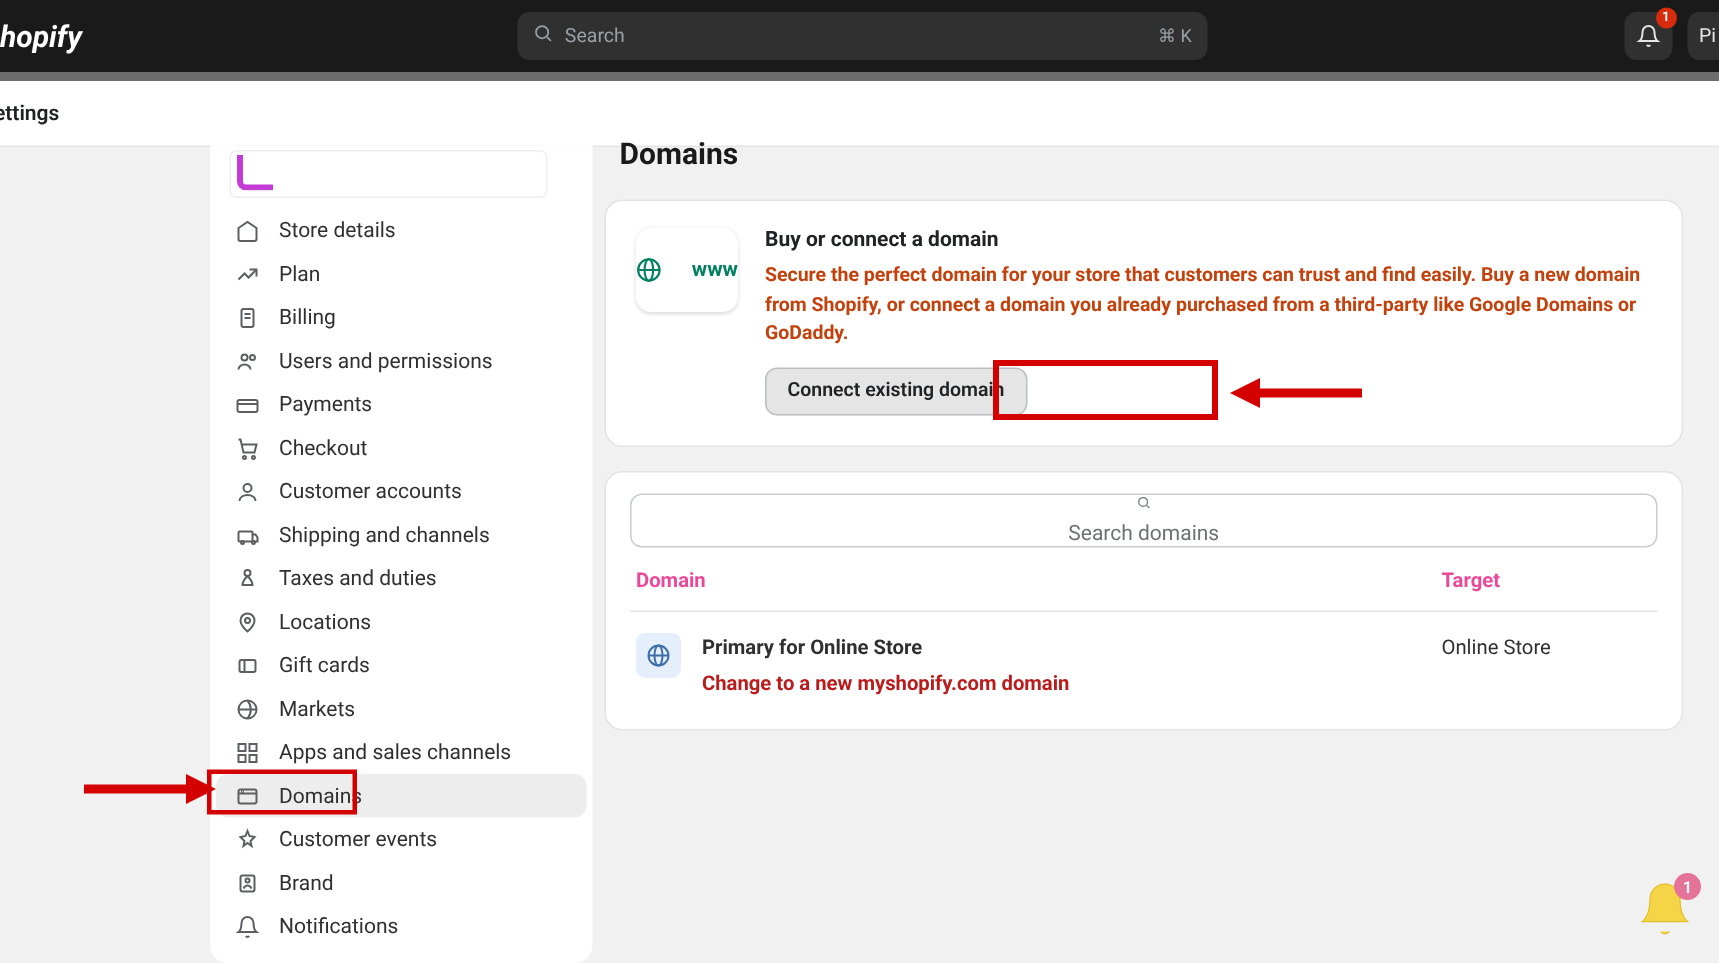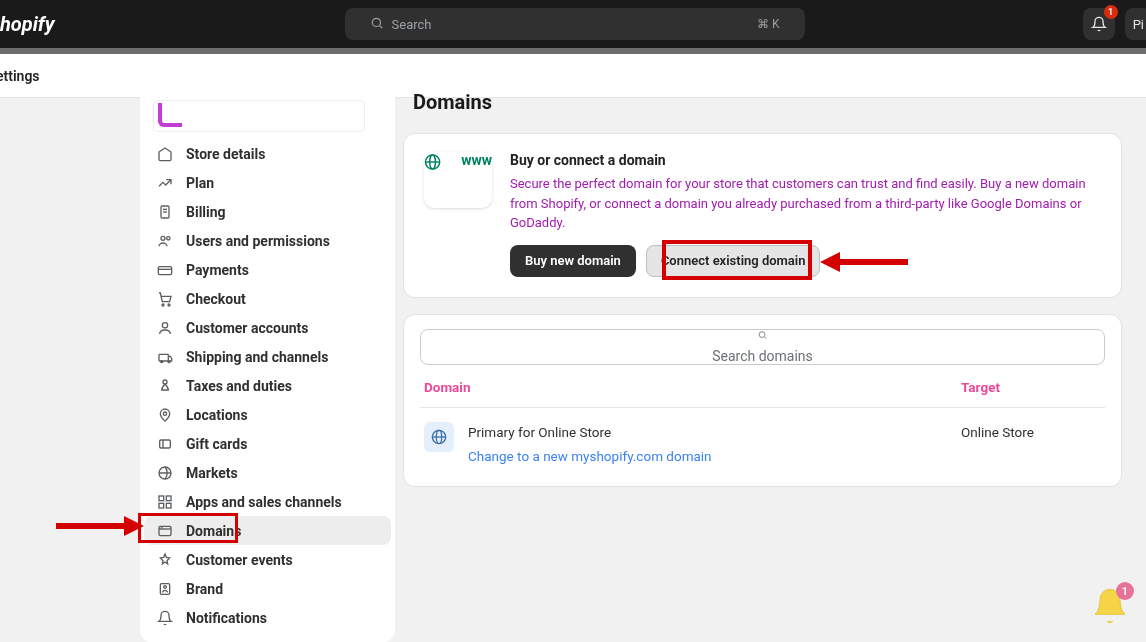--- a/index.html
+++ b/index.html
@@ -1,21 +1,21 @@
 <!DOCTYPE html>
 <html><head>
 <meta charset="utf-8">
 <style>
   * { box-sizing: border-box; margin: 0; padding: 0; font-family: -apple-system, BlinkMacSystemFont, "Segoe UI", Roboto, sans-serif; }
   body { width: 1146px; height: 642px; overflow: hidden; background: #fff; position: relative; }
 
   
   .topbar { height: 48px; background: #1a1a1a; display: flex; align-items: center; color: #e5e5e5; }
   .logo { font-size: 20px; font-weight: 700; color: #fff; font-style: italic; margin-left: -10px; padding-right: 12px; }
-  .searchbox { margin: 0 auto; width: 460px; height: 32px; background: #303030; border-radius: 8px; display: flex; align-items: center; padding: 0 25px; color: #9aa0a6; font-size: 13px; }
+  .searchbox { margin: 0 auto; width: 460px; height: 32px; background: #303030; border-radius: 8px; display: flex; align-items: center; padding: 0 10px; color: #9aa0a6; font-size: 13px; }
   .searchbox .s-icon { margin-right: 8px; }
   .searchbox .placeholder { flex: 1; }
   .searchbox .kbd { font-size: 12px; color: #9aa0a6; }
   .topbar-right { display: flex; align-items: center; gap: 10px; margin-right: -6px; }
   .bell-wrap { position: relative; width: 32px; height: 32px; background: #303030; border-radius: 8px; display:flex; align-items:center; justify-content:center; }
   .badge { position: absolute; top: -3px; right: -3px; width: 14px; height: 14px; border-radius: 50%; background: #d72c0d; color: #fff; font-size: 9px; display:flex; align-items:center; justify-content:center; font-weight:600;}
   .account-chip { height: 32px; background: #303030; border-radius: 8px; padding: 0 8px; display:flex; align-items:center; color:#e5e5e5; font-size:13px;}
 
   .stripe { height: 6px; background: #6d6d6d; }
 
@@ -23,56 +23,56 @@
   .sectionbar span { font-size: 14px; font-weight: 600; color: #202223; margin-left: -4px;}
 
   .workspace { display: flex; height: calc(642px - 48px - 6px - 44px); background: #f1f1f1; }
   .sidebar-col { width: 395px;  padding: 0 0 0 140px; position:relative;}
   .sidebar { width: 255px; background: #fff; border-radius: 0 0 12px 12px; margin-top: -1px;}
   .logo-slot { height: 38px; padding: 4px 14px 6px; }
   .logo-box { width: 210px; height: 30px; background: #fff; border-radius: 4px; position:relative; box-shadow: 0 0 0 1px #eee;}
   .logo-frag { position:absolute; left:4px; top:2px; width:24px; height:24px; border:4px solid #c43bd6; border-top:none; border-right:none; border-radius: 0 0 0 6px;}
 
   .nav { padding: 4px 4px 10px;}
-  .nav-item { display:flex; align-items:center; height:29px; padding:0 12px; border-radius:8px; cursor:pointer; gap:12px; color:#303030; font-size:14px; font-weight:700;}
+  .nav-item { display:flex; align-items:center; height:29px; padding:0 12px; border-radius:8px; cursor:pointer; gap:12px; color:#303030; font-size:14px; font-weight:400;}
   .nav-item.active { background: #ededed; }
   .nav-item .ic { width:18px; display:flex; justify-content:center; color:#5c5f62;}
 
   .red-box-sidebar { position:absolute; left:138px; top: 415px; width:100px; height:30px; border:3px solid #d40000; pointer-events:none;}
   .arrow1 { position:absolute; left:56px; top:414px; pointer-events:none;}
 
   .main-col { flex:1; padding: 0 24px 0 8px; }
   .page-title-wrap { height: 1px; overflow: visible; position:relative;}
   .page-title { font-size:20px; font-weight:700; color:#1a1a1a; position:absolute; top:-8px; left:10px;}
 
   .card { background:#fff; border:1px solid #e1e3e5; border-radius:12px; margin-top:32px;}
   .card.first{ margin-top:34px;}
   .intro { display:flex; padding:18px 20px 20px; gap:18px; position:relative;}
-  .intro-icon { width:68px; height:56px; border-radius:10px; background:#fff; box-shadow:0 1px 3px rgba(0,0,0,0.15); display:flex; justify-content:center; font-weight:700; color:#008060; font-size:14px; gap:20px;}
+  .intro-icon { width:68px; height:56px; border-radius:10px; background:#fff; box-shadow:0 1px 3px rgba(0,0,0,0.15); display:flex; align-items:center; justify-content:center; font-weight:700; color:#008060; font-size:14px; gap:20px;}
   .intro-icon svg{color:#008060;}
   .intro-body h3 { font-size:14px; font-weight:700; color:#202223; margin-bottom:6px;}
-  .intro-body p { font-size:13px; color:#a21caf; line-height:1.5; margin-bottom:12px;}
+  .intro-body p { font-size:13px; color:#c2410c; line-height:1.5; margin-bottom:12px;font-weight:bold;}
   .btn-row { display:flex; gap:10px;}
   .btn { height:32px; padding:0 14px; border-radius:8px; font-size:13px; font-weight:600; display:inline-flex; align-items:center; border:1px solid transparent; cursor:pointer;}
   .btn.dark { background:#303030; color:#fff;}
   .btn.light { background:#e5e5e5; color:#202223; border-color:#babfc3;}
 
   .red-box-btn { position:absolute; left:672px; top:62px; width:150px; height:40px; border:4px solid #d40000; pointer-events:none;}
   .arrow2 { position:absolute; left:828px; top:72px; pointer-events:none;}
 
   .card.second { margin-top:16px; padding:14px 16px 18px;}
   .domain-search { height:36px; border:1px solid #c9cccf; border-radius:8px; display:flex; align-items:center; padding:0 12px; color:#6d7175; font-size:14px; gap:8px;flex-direction:column;}
   .table-header { display:flex; padding:14px 4px 6px; font-size:13.5px; font-weight:700; color:#ec4899;}
   .th-domain { flex:1;}
   .th-target { width:140px;}
   .domain-row { display:flex; align-items:flex-start; padding:14px 4px 4px; border-top:1px solid #e5e5e5; margin-top:6px;}
   .domain-chip { width:30px; height:30px; border-radius:6px; background:#e4effb; display:flex; align-items:center; justify-content:center; color:#3e6fa8; margin-right:14px;}
-  .domain-info { flex:1;}
+  .domain-info { flex:1;font-weight:bold;}
   .primary-label { font-size:13.5px; color:#303030; margin-top:2px; margin-bottom:8px;}
-  .change-link { font-size:13.5px; color:#3b82f6; cursor:pointer;}
+  .change-link { font-size:13.5px; color:#b91c1c; cursor:pointer;}
   .target-val { width:140px; font-size:13.5px; color:#303030; padding-top:2px;}
 
   .floating-bell { position:absolute; right:16px; bottom:16px; width:40px; height:40px;}
   .floating-bell .fbadge{ position:absolute; top:-4px; right:-4px; width:18px;height:18px;border-radius:50%;background:#e57399;color:#fff;font-size:11px;display:flex;align-items:center;justify-content:center;font-weight:600;}
 </style>
 </head>
 <body>
 
 <div class="topbar">
   <div class="logo">shopify</div>
@@ -295,21 +295,20 @@
               <circle cx="12" cy="12" r="10"></circle>
               <ellipse cx="12" cy="12" rx="4" ry="10"></ellipse>
               <line x1="2" y1="12" x2="22" y2="12"></line>
             </svg>
           <span>www</span>
         </div>
         <div class="intro-body">
           <h3>Buy or connect a domain</h3>
           <p>Secure the perfect domain for your store that customers can trust and find easily. Buy a new domain from Shopify, or connect a domain you already purchased from a third-party like Google Domains or GoDaddy.</p>
           <div class="btn-row">
-            <button class="btn dark">Buy new domain</button>
             <button class="btn light">Connect existing domain</button>
           </div>
         </div>
 
         <div class="red-box-btn" style="left:258px; top:106px;"></div>
         <svg class="arrow2" style="left:416px; top:114px;" width="88" height="28">
           <line x1="88" y1="14" x2="18" y2="14" stroke="#d40000" stroke-width="6"></line>
           <polygon points="20,4 0,14 20,24" fill="#d40000"></polygon>
         </svg>
       </div>

